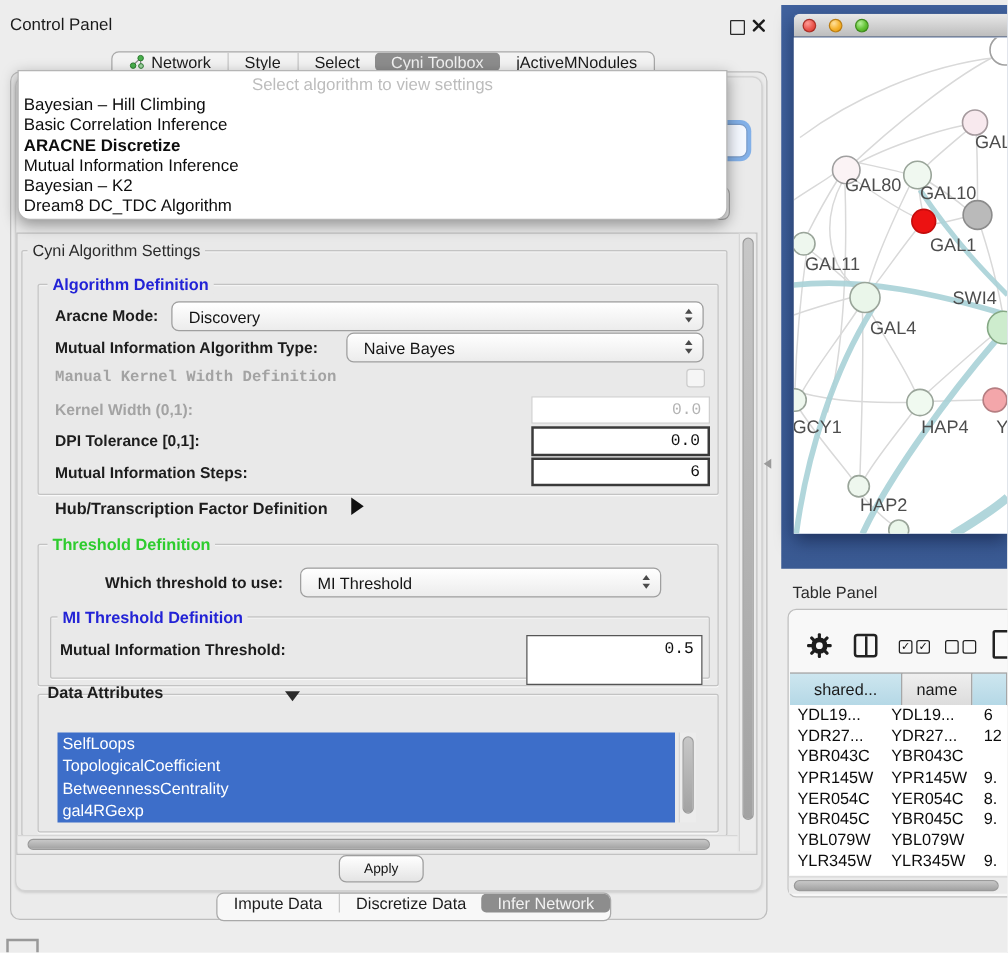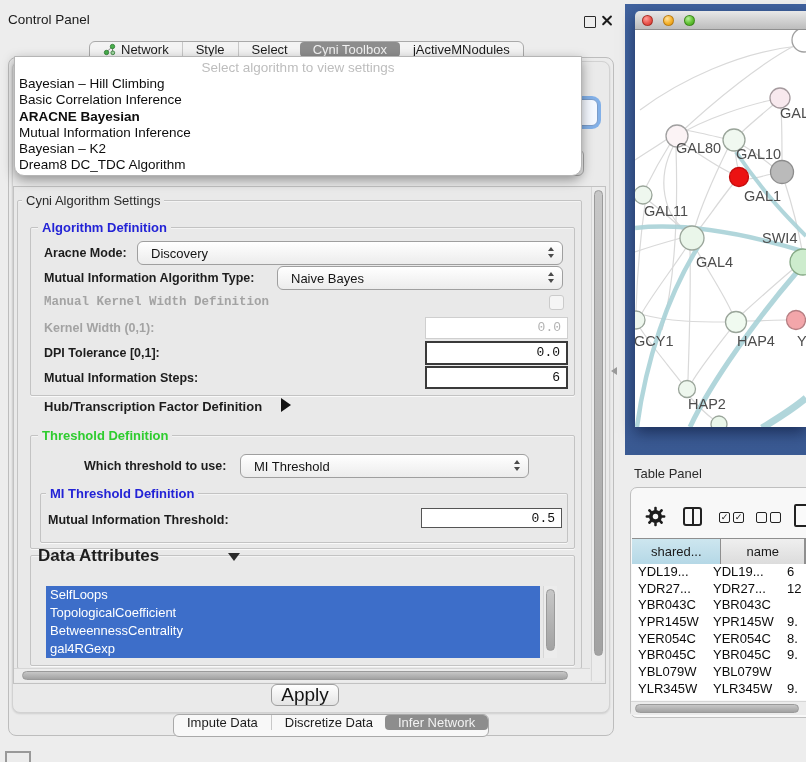--- a/index.html
+++ b/index.html
@@ -52,21 +52,21 @@
   .attr-item{height:18px;line-height:18px;padding-left:4px;font-size:13px;color:#ffffff;white-space:nowrap;}
   
   .popup{left:14px;top:56px;width:566px;height:118px;background:#ffffff;border:1px solid #b5b5b5;
          border-radius:0 0 10px 10px;box-shadow:0 4px 12px rgba(0,0,0,.38);z-index:50;}
   .popup-ph{position:absolute;left:0;top:3px;width:100%;text-align:center;font-size:13.5px;color:#bdbdbd;}
   .dd-items{position:absolute;left:4px;top:19px;right:4px;}
   .dd-item{font-size:13.5px;color:#0d0d0d;height:16.3px;line-height:16.3px;white-space:nowrap;}
   .dd-item.bold{font-weight:bold;}
   
   .btn{display:flex;align-items:center;justify-content:center;border:1px solid #9e9e9e;border-radius:6px;
-       background:linear-gradient(#ffffff,#e4e4e4);font-size:19px;color:#141414;box-sizing:border-box;}
+       background:linear-gradient(#ffffff,#e4e4e4);font-size:11px;color:#141414;box-sizing:border-box;}
   
   .desktop{left:625px;top:4px;width:181px;height:451px;background:linear-gradient(#40629e,#3a5a93);}
   .mac-window{left:635px;top:11px;width:171px;height:416px;box-shadow:0 6px 14px rgba(5,15,45,.55);}
   .titlebar{position:absolute;left:0;top:0;width:100%;height:19px;border-radius:5px 0 0 0;
             background:linear-gradient(#e8e8e8 0%,#d0d0d0 55%,#bdbdbd 100%);border-bottom:1px solid #8f8f8f;box-sizing:border-box;}
   .light{position:absolute;top:4px;width:11px;height:11px;border-radius:50%;box-sizing:border-box;}
   .canvas{position:absolute;left:0;top:19px;width:171px;height:397px;background:#ffffff;overflow:hidden;}
   
   .tp-box{left:630px;top:487px;width:200px;height:229px;background:#f8f8f8;border:1px solid #bfbfbf;border-radius:7px;}
   .thead{display:flex;position:absolute;left:632px;top:538px;width:174px;height:25px;border-top:1.5px solid #8f8f8f;border-bottom:1.5px solid #8f8f8f;font-size:13px;color:#1a1a1a;}
@@ -177,25 +177,25 @@
     <span>MI Threshold</span>
     <span class="arrows">
         <i class="tri-up"></i>
         <i class="tri-dn"></i>
       </span>
   </div>
 
   <div class="abs group" style="left:40px;top:493px;width:526px;height:48px;"></div>
   <div class="abs gtitle blue" style="left:46px;top:486px;">MI Threshold Definition</div>
   <div class="abs lbl" style="left:48px;top:513px;">Mutual Information Threshold:</div>
-  <div class="abs field mid" style="left:421px;top:508px;width:141px;height:20px;">0.5</div>
+  <div class="abs field mid" style="left:421px;top:508px;width:141px;height:40px;">0.5</div>
 
   <div class="abs group" style="left:30px;top:555px;width:543px;height:109px;"></div>
   <div class="abs" style="left:228px;top:553px;width:0;height:0;border-left:6px solid transparent;border-right:6px solid transparent;border-top:8px solid #2a2a2a;"></div>
-  <div class="abs lbl" style="left:38px;top:546px;font-size:17px;">Data Attributes</div>
+  <div class="abs lbl" style="left:38px;top:546px;font-size:13px;">Data Attributes</div>
 
   <div class="abs attr-list" style="left:46px;top:586px;width:494px;height:72px;">
     <div class="attr-item">SelfLoops</div>
     <div class="attr-item">TopologicalCoefficient</div>
     <div class="attr-item">BetweennessCentrality</div>
     <div class="attr-item">gal4RGexp</div>
   </div>
   <div class="abs sb-track-v" style="left:543px;top:586px;width:13px;height:72px;">
     <div class="sb-thumb" style="position:absolute;left:2px;top:3px;width:9px;height:62px;"></div>
   </div>
@@ -216,21 +216,21 @@
     <div class="tab selected">
         <span>Infer Network</span>
       </div>
   </div>
 
   <div class="abs popup">
     <div class="popup-ph">Select algorithm to view settings</div>
     <div class="dd-items">
       <div class="dd-item">Bayesian – Hill Climbing</div>
       <div class="dd-item">Basic Correlation Inference</div>
-      <div class="dd-item bold">ARACNE Bayesian</div>
+      <div class="dd-item bold">ARACNE Discretize</div>
       <div class="dd-item">Mutual Information Inference</div>
       <div class="dd-item">Bayesian – K2</div>
       <div class="dd-item">Dream8 DC_TDC Algorithm</div>
     </div>
   </div>
 
   <div class="abs" style="left:611px;top:367px;width:0;height:0;border-top:4px solid transparent;border-bottom:4px solid transparent;border-right:6px solid #9a9a9a;"></div>
 
   <div class="abs desktop"></div>
   <div class="abs mac-window">
@@ -343,21 +343,21 @@
     <span class="icon-sq" style="width:11px;height:11px;border-width:1.5px;font-size:9px;line-height:9px;text-align:center;color:#111;">✓</span>
   </div>
   <div class="abs" style="left:756px;top:512px;display:flex;gap:3px;">
     <span class="icon-sq" style="width:11px;height:11px;border-width:1.5px;"></span>
     <span class="icon-sq" style="width:11px;height:11px;border-width:1.5px;"></span>
   </div>
   <div class="abs icon-sq" style="left:794px;top:504px;width:18px;height:23px;border-width:2px;border-radius:2px;background:#fafafa;"></div>
 
   <div class="thead">
     <div class="th sel" style="width:90px;">shared...</div>
-    <div class="th plain" style="width:84px;">name</div>
+    <div class="th plain" style="width:56px;">name</div>
     <div class="th sel" style="flex:1;"></div>
   </div>
 
   <div class="tbody">
 
       <div class="trow">
         <span class="td" style="width:75px;">YDL19...</span>
         <span class="td" style="width:76px;">YDL19...</span>
         <span class="td" style="flex:1;padding-left:4px;">6</span>
       </div>

